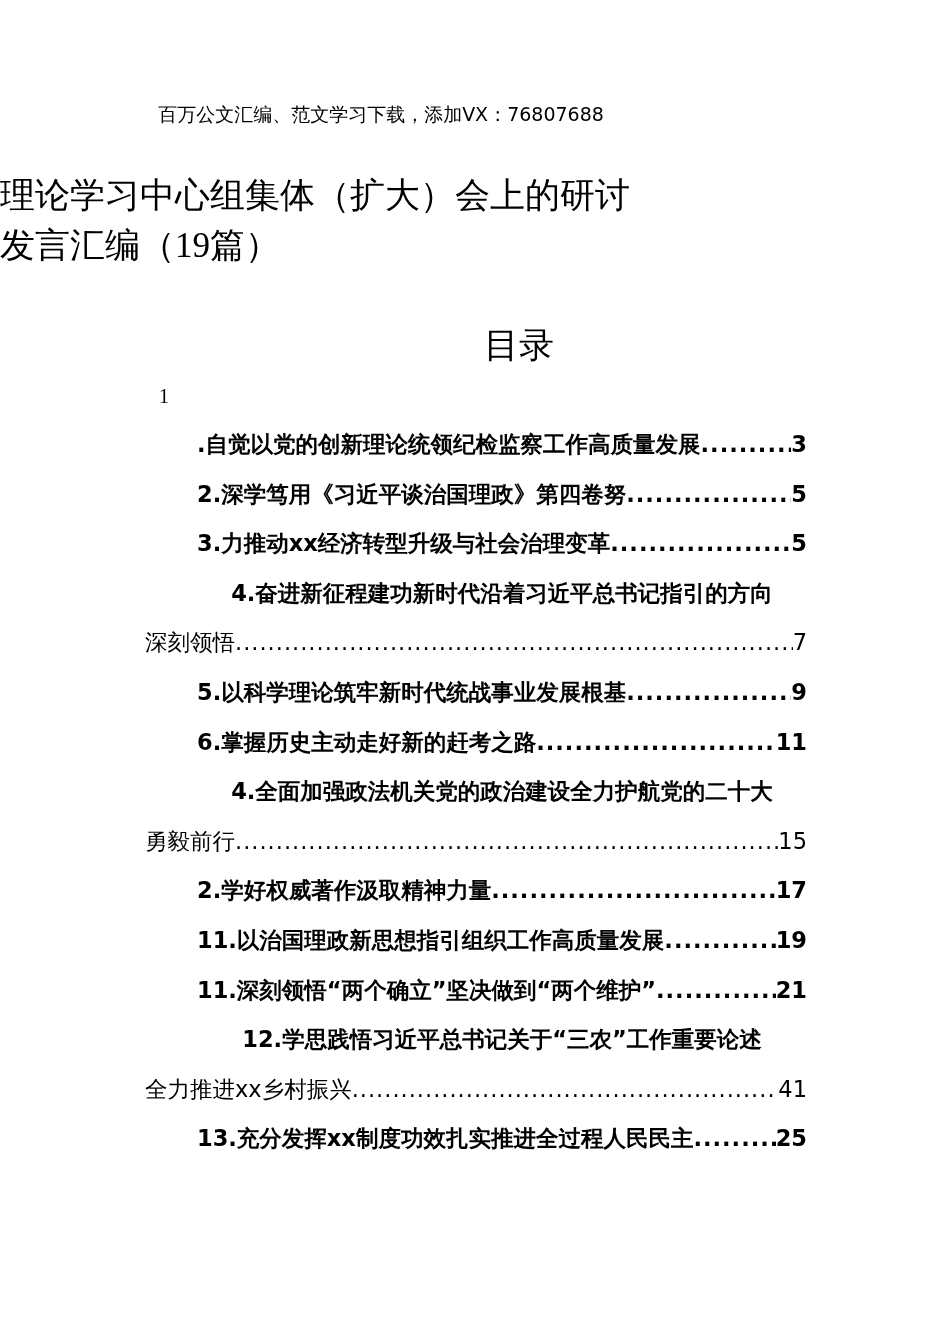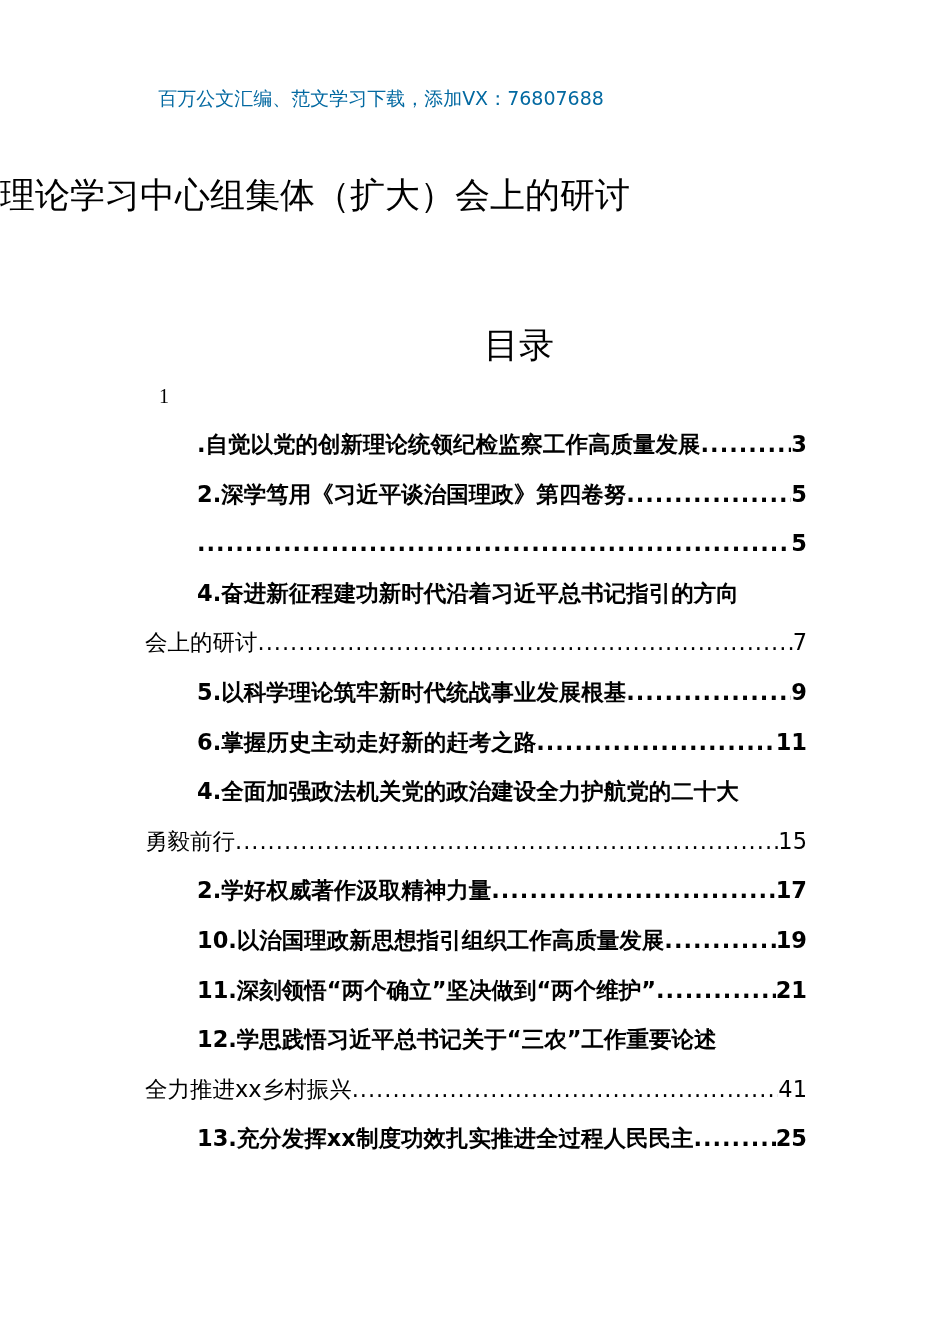--- a/index.html
+++ b/index.html
@@ -1,46 +1,47 @@
 <!DOCTYPE html>
 <html><head>
 <meta charset="utf-8">
 <style>
   html, body { margin: 0; padding: 0; background: #ffffff; }
   body { width: 950px; height: 1344px; position: relative; overflow: hidden;
          font-family: "DejaVu Sans", "Liberation Sans", sans-serif; color: #000; }
   .page { position: absolute; left: 0; top: 0; width: 950px; height: 1344px; }
-  .watermark { position: absolute; top: 85px; left: 0; width: 762px; text-align: center;
-               color: #0369a1; font-size: 19px; line-height: 26px; }
+  .watermark { position: absolute; top: 101px; left: 0; width: 762px; text-align: center;
+               color: #000000; font-size: 19px; line-height: 26px; }
   .title { position: absolute; top: 170px; left: 0; width: 950px; text-align: left;
            font-size: 35px; line-height: 50px; letter-spacing: 0px; }
   .title .num { font-family: "Liberation Serif", "DejaVu Serif", serif; }
   .toc-heading { position: absolute; top: 322px; left: 0; width: 950px; text-align: center;
                  font-size: 35px; line-height: 46px; padding-left: 44px; }
   .stray-num { position: absolute; top: 382px; left: 159px; font-size: 20px;
                font-family: "Liberation Serif", "DejaVu Serif", serif; line-height: 28px; }
   .toc { position: absolute; top: 420px; left: 145px; width: 662px; }
   .entry { font-size: 22.5px; line-height: 49.6px; }
   .line { display: flex; align-items: baseline; white-space: nowrap; height: 49.6px; }
   .line.first { padding-left: 52px; font-weight: bold; }
   .line .txt { flex: 0 0 auto; }
   .line .dots { flex: 1 1 auto; overflow: hidden; letter-spacing: 1px; color: #000; }
   .line .dots::before { content: "........................................................................................................................................................................"; }
   .line .pg { flex: 0 0 auto; }
-  .line.full .txt { flex: 1 1 auto; }
+  .line.full .txt { flex: 1 1 auto; text-align: center; }
 </style>
 </head>
 <body>
 
 <div class="page">
 
   <div class="watermark">百万公文汇编、范文学习下载，添加VX：76807688</div>
 
   <div class="title">
     <div>理论学习中心组集体（扩大）会上的研讨</div>
+    <div><span>发言汇编（</span><span class="num">19</span><span>篇）</span></div>
   </div>
 
   <div class="toc-heading">目录</div>
 
   <div class="stray-num">1</div>
 
   <div class="toc">
 
     <div class="entry">
       <div class="line first">
@@ -53,31 +54,32 @@
     <div class="entry">
       <div class="line first">
           <span class="txt">2.深学笃用《习近平谈治国理政》第四卷努</span>
           <span class="dots"></span>
           <span class="pg">5</span>
         </div>
     </div>
 
     <div class="entry">
       <div class="line first">
+          <span class="txt">3.力推动xx经济转型升级与社会治理变革</span>
           <span class="dots"></span>
           <span class="pg">5</span>
         </div>
     </div>
 
     <div class="entry">
       <div class="line first full">
           <span class="txt">4.奋进新征程建功新时代沿着习近平总书记指引的方向</span>
         </div>
       <div class="line">
-          <span class="txt">会上的研讨</span>
+          <span class="txt">深刻领悟</span>
           <span class="dots"></span>
           <span class="pg">7</span>
         </div>
     </div>
 
     <div class="entry">
       <div class="line first">
           <span class="txt">5.以科学理论筑牢新时代统战事业发展根基</span>
           <span class="dots"></span>
           <span class="pg">9</span>
@@ -107,21 +109,21 @@
     <div class="entry">
       <div class="line first">
           <span class="txt">2.学好权威著作汲取精神力量</span>
           <span class="dots"></span>
           <span class="pg">17</span>
         </div>
     </div>
 
     <div class="entry">
       <div class="line first">
-          <span class="txt">10.以治国理政新思想指引组织工作高质量发展</span>
+          <span class="txt">11.以治国理政新思想指引组织工作高质量发展</span>
           <span class="dots"></span>
           <span class="pg">19</span>
         </div>
     </div>
 
     <div class="entry">
       <div class="line first">
           <span class="txt">11.深刻领悟“两个确立”坚决做到“两个维护”</span>
           <span class="dots"></span>
           <span class="pg">21</span>

